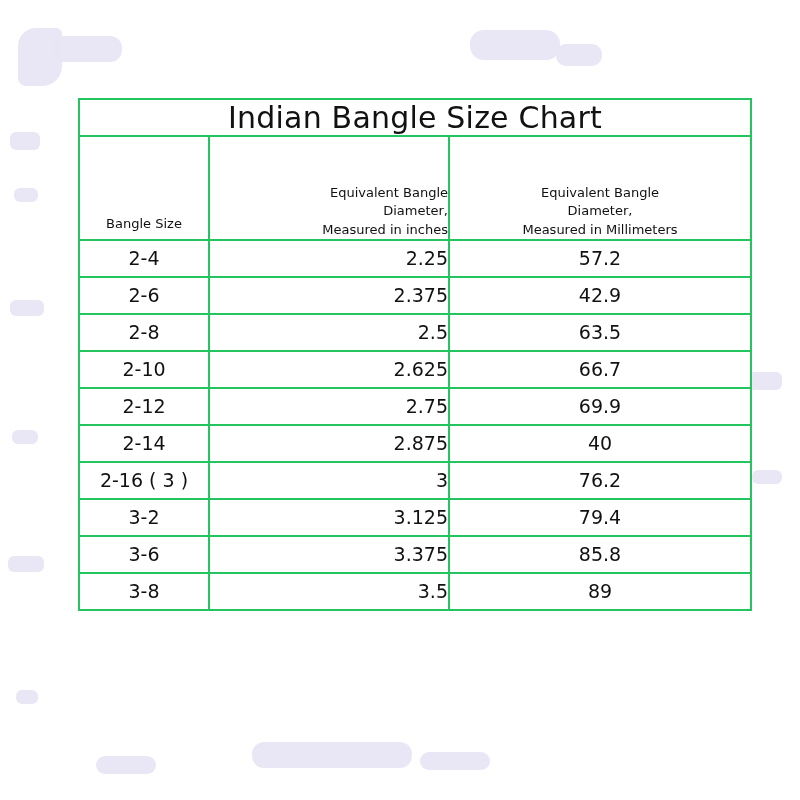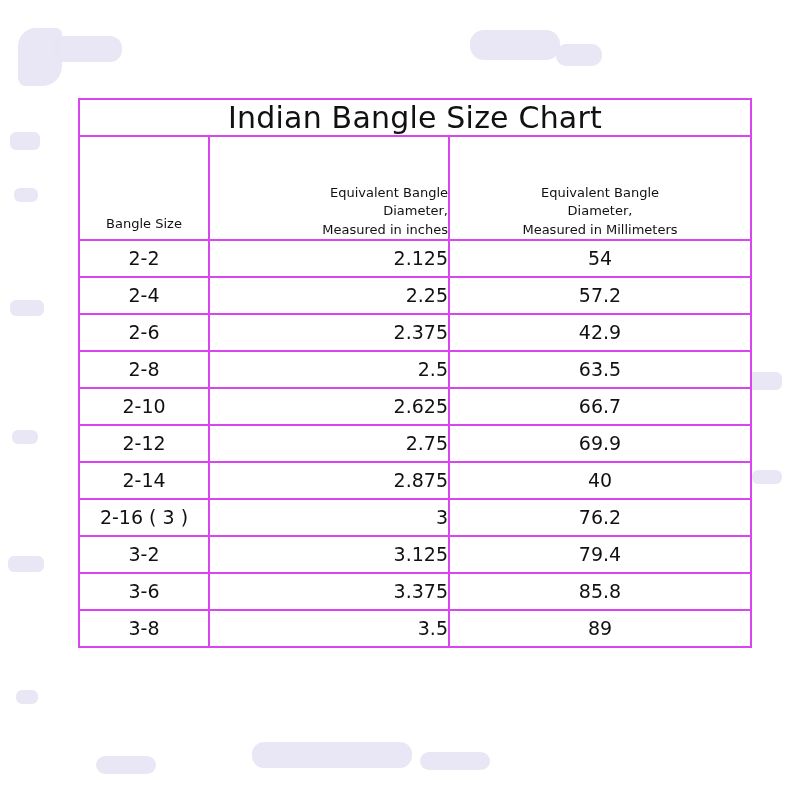--- a/index.html
+++ b/index.html
@@ -51,21 +51,21 @@
   }
 
   table.size-chart {
     width: 100%;
     border-collapse: collapse;
     table-layout: fixed;
     background: #ffffff;
   }
   table.size-chart td,
   table.size-chart th {
-    border: 2px solid #d946ef;
+    border: 2px solid #22c55e;
     padding: 0;
     color: #111111;
     font-weight: 400;
   }
 
   .title-cell {
     text-align: center;
     font-size: 30px;
     font-weight: 700;
     letter-spacing: 0.2px;
@@ -140,25 +140,20 @@
           <div>Measured in inches</div>
         </td>
         <td class="c3">
           <div>Equivalent Bangle</div>
           <div>Diameter,</div>
           <div>Measured in Millimeters</div>
         </td>
       </tr>
 
       <tr>
-        <td class="c1">2-2</td>
-        <td class="c2">2.125</td>
-        <td class="c3">54</td>
-      </tr>
-      <tr>
         <td class="c1">2-4</td>
         <td class="c2">2.25</td>
         <td class="c3">57.2</td>
       </tr>
       <tr>
         <td class="c1">2-6</td>
         <td class="c2">2.375</td>
         <td class="c3">42.9</td>
       </tr>
       <tr>

